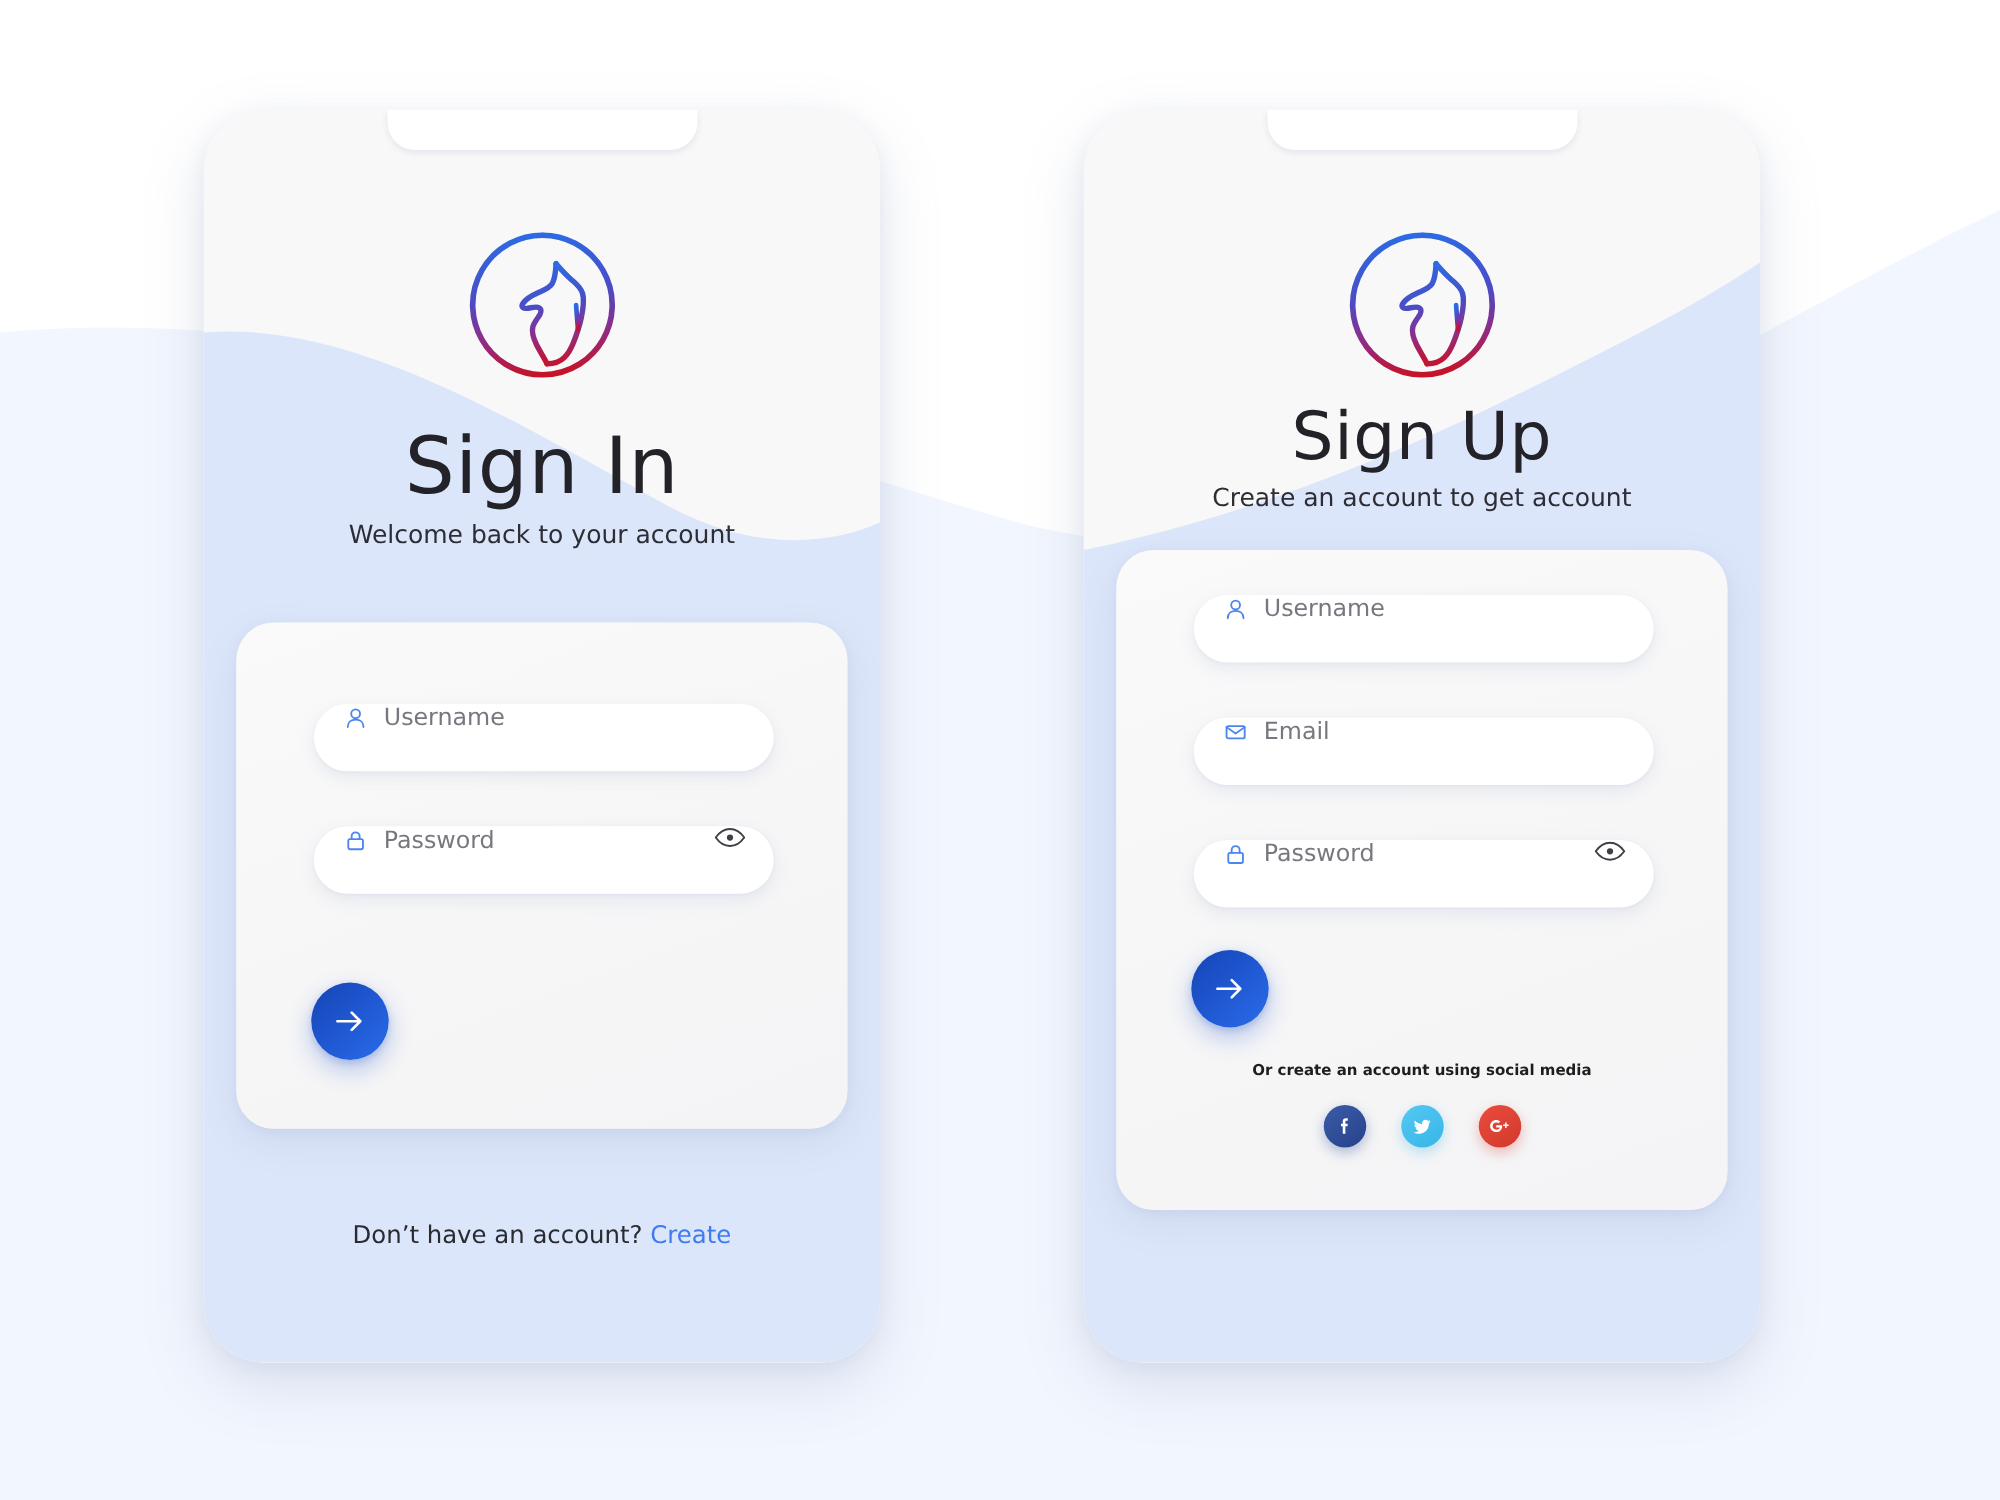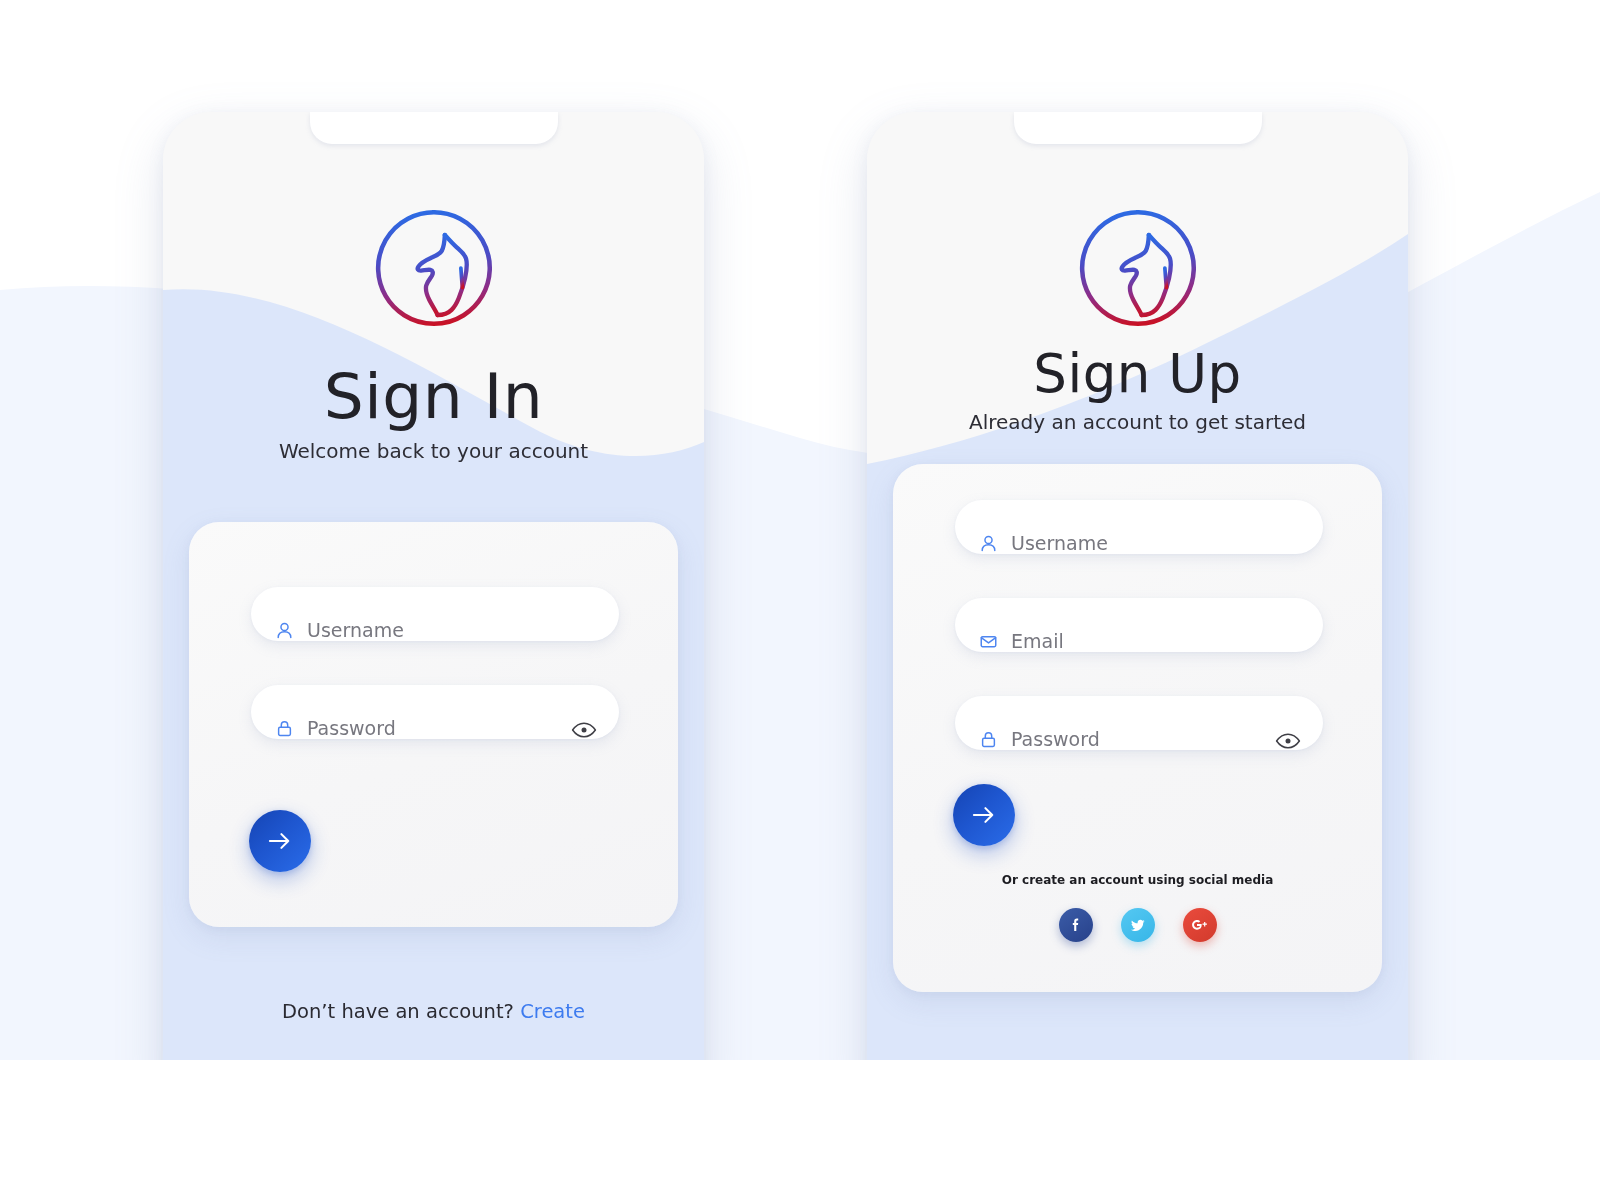--- a/index.html
+++ b/index.html
@@ -7,24 +7,23 @@
     padding: 0;
     width: 1600px;
     height: 1200px;
     overflow: hidden;
     font-family: "DejaVu Sans", sans-serif;
   }
 
   #stage {
     position: relative;
     width: 1600px;
-    height: 1036px;
+    height: 1200px;
     background: #8b5cf6;
     overflow: hidden;
-    margin-top: 24px;
   }
 
   
   .bg-base {
     position: absolute;
     inset: 0;
     background: #ffffff;
   }
   .bg-wave {
     position: absolute;
@@ -129,21 +128,21 @@
 
   
   .field {
     position: absolute;
     height: 54px;
     background: #ffffff;
     border-radius: 27px;
     box-shadow: 0 5px 14px rgba(140,155,195,0.16),
                 0 1px 3px rgba(140,155,195,0.10);
     display: flex;
-    align-items: flex-end;
+    align-items: flex-start;
     padding: 0 22px;
     box-sizing: border-box;
   }
   .field .f-icon {
     width: 22px;
     height: 22px;
     flex: 0 0 22px;
     margin-right: 12px;
     display: flex;
     align-items: center;
@@ -347,21 +346,21 @@
                    C50.5,62.4 54,61.2 56.5,61.8 C59,62.4 59.5,64.8 58,67.5
                    C56.5,70.2 53.5,73 52.5,77 C51.5,81 53,86 55.5,91
                    C58,96 61.5,101 63.5,105.5" fill="none" stroke="url(#lg2)" stroke-width="4.2" stroke-linecap="round" stroke-linejoin="round"></path>
           <path d="M70.5,28 C74,32 78,36.5 82,40 C86,43.5 89.5,46 91,51
                    C92.5,56 91.5,63 90,70 C88.5,77 86,84 84,89
                    C82,94 80,97.5 77,100.5 C74,103.5 69.5,105.5 63.5,105.5" fill="none" stroke="url(#lg2)" stroke-width="4.2" stroke-linecap="round" stroke-linejoin="round"></path>
           <path d="M86,60 C86.5,67 87,74 87.5,79" fill="none" stroke="url(#lg2)" stroke-width="3.6" stroke-linecap="round"></path>
         </svg>
 
         <div class="title" id="title-signup">Sign Up</div>
-        <div class="subtitle" id="subtitle-signup">Already an account to get started</div>
+        <div class="subtitle" id="subtitle-signup">Create an account to get account</div>
 
         <div class="card" id="card-signup">
 
           <div class="field" style="left:62px; top:36px; width:368px;">
             <span class="f-icon">
               <svg viewBox="0 0 22 22" width="19" height="19">
                 <circle cx="11" cy="7" r="4.1" fill="none" stroke="#4d85f0" stroke-width="1.7"></circle>
                 <path d="M3.7,19.2 C3.7,14.6 7,12.4 11,12.4 C15,12.4 18.3,14.6 18.3,19.2" fill="none" stroke="#4d85f0" stroke-width="1.7" stroke-linecap="round"></path>
               </svg>
             </span>

